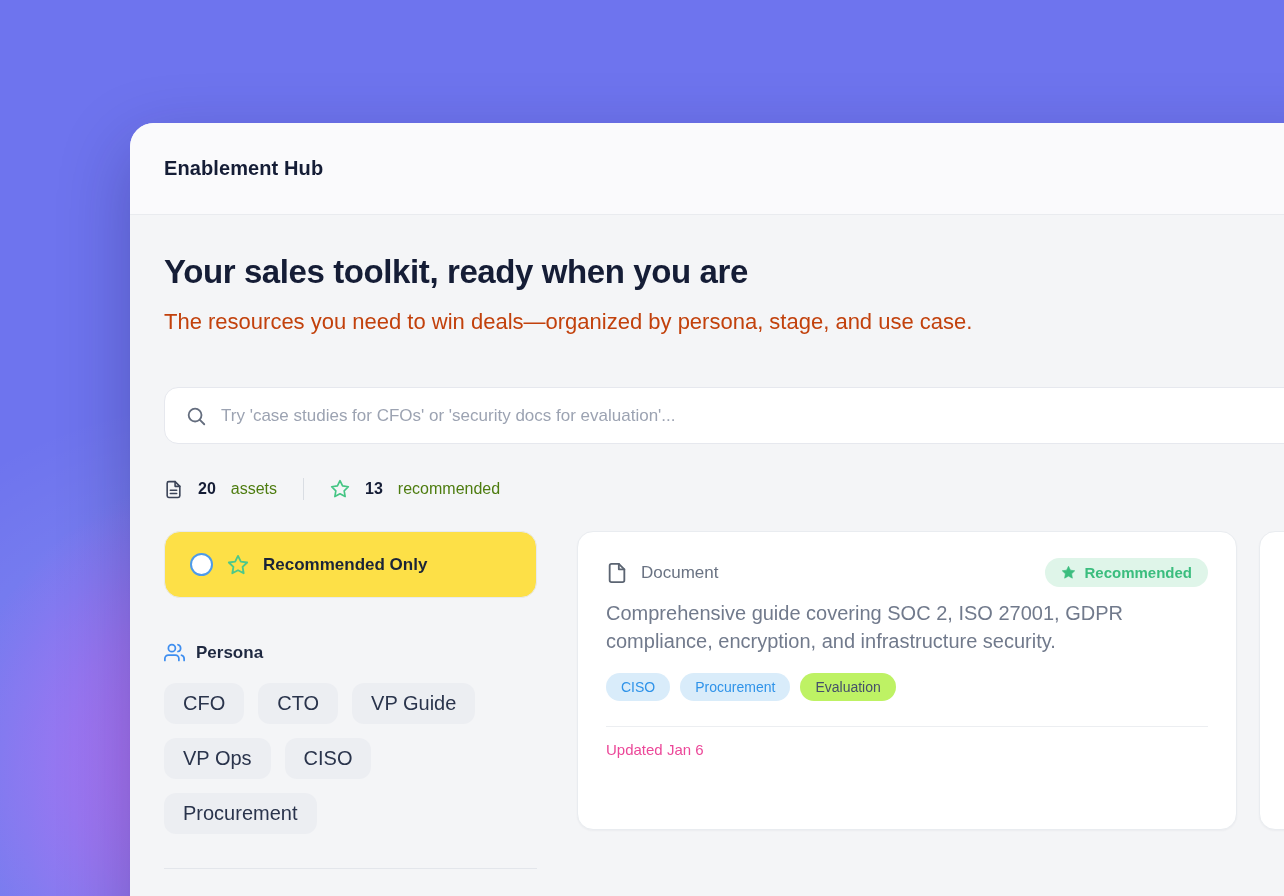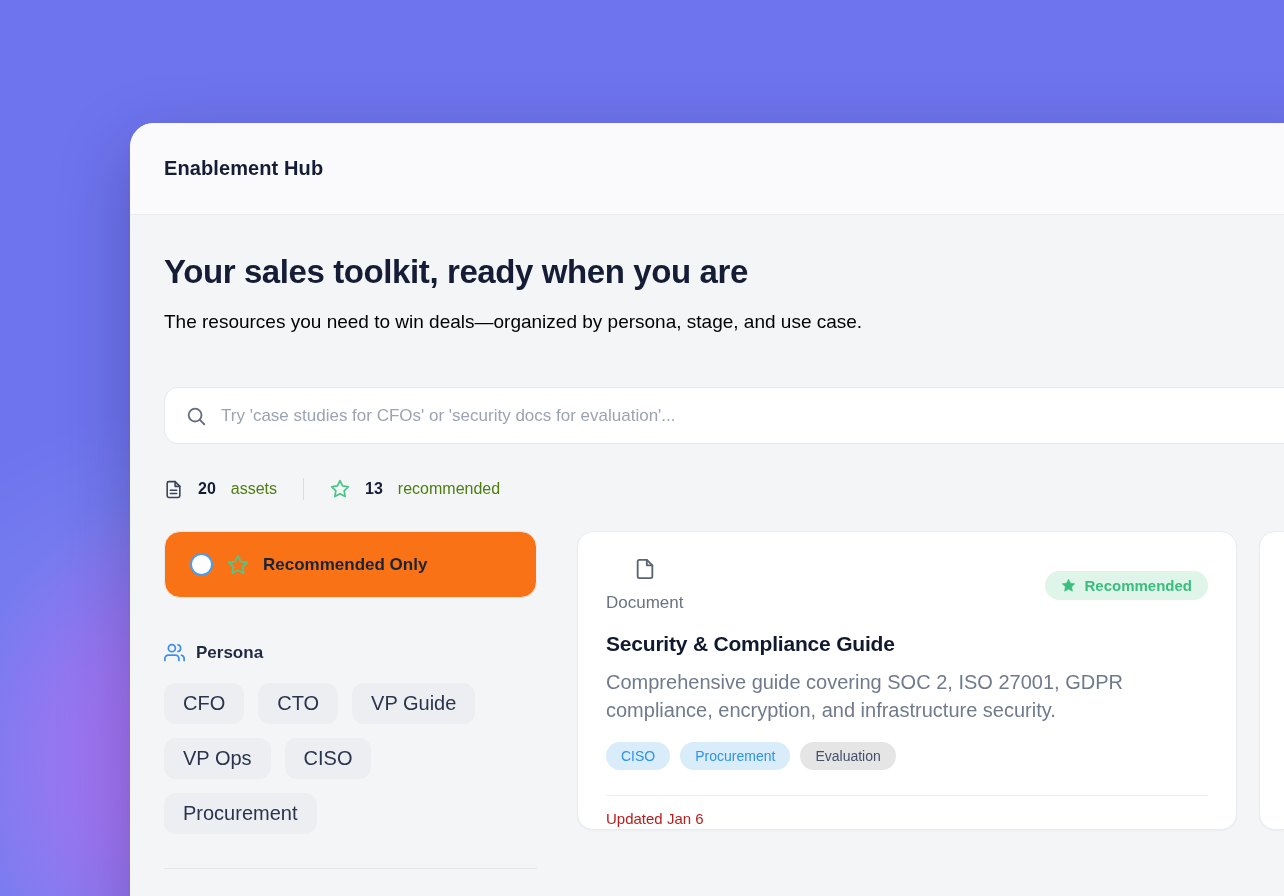--- a/index.html
+++ b/index.html
@@ -55,21 +55,21 @@
     letter-spacing: 0.1px;
   }
   .panel-body { padding: 38px 34px 0 34px; }
 
   .hero-title {
     font-size: 33px; font-weight: 800; color: #151D36;
     letter-spacing: -0.4px;
   }
   .hero-subtitle {
     margin-top: 14px;
-    font-size: 19px; color: #000000;
+    font-size: 22px; color: #c2410c;
     line-height: 34px;
     max-width: 830px;
   }
 
   
   .search-bar {
     margin-top: 48px;
     height: 57px;
     background: #FFFFFF;
     border: 1px solid #E6E8EE;
@@ -102,21 +102,21 @@
   
   .content {
     margin-top: 31px;
     display: flex; gap: 40px;
     align-items: flex-start;
   }
   .filters { width: 373px; flex: 0 0 auto; }
 
   .rec-only {
     height: 67px;
-    background: #f97316;
+    background: #fde047;
     border: 1px solid #E7EAEE;
     border-radius: 16px;
     display: flex; align-items: center;
     padding: 0 25px; gap: 14px;
     cursor: pointer;
   }
   .radio-circle {
     width: 23px; height: 23px;
     border: 2px solid #4D9BEA;
     border-radius: 50%;
@@ -158,21 +158,21 @@
     background: #FFFFFF;
     border: 1px solid #E9ECF0;
     border-radius: 16px;
     box-shadow: 0 1px 2px rgba(16,24,40,0.04);
     padding: 26px 28px;
     flex: 0 0 auto;
   }
   .card-top {
     display: flex; align-items: center; justify-content: space-between;
   }
-  .card-type { display: flex; align-items: center; gap: 13px; flex-direction: column; }
+  .card-type { display: flex; align-items: center; gap: 13px; }
   .card-type-label { font-size: 17px; color: #6A7383; }
   .rec-badge {
     display: flex; align-items: center; gap: 8px;
     background: #DFF5E9;
     border-radius: 999px;
     padding: 6px 16px;
     font-size: 15px; font-weight: 600; color: #3BBD7E;
   }
   .card-title {
     margin-top: 19px;
@@ -186,23 +186,23 @@
     max-width: 590px;
   }
   .tag-row { margin-top: 18px; display: flex; gap: 10px; }
   .tag {
     border-radius: 999px;
     padding: 6px 15px;
     font-size: 14px; font-weight: 500;
     cursor: pointer;
   }
   .tag.blue { background: #D9ECFA; color: #2F93E9; }
-  .tag.gray { background: #e5e5e5; color: #45506A; }
+  .tag.gray { background: #bef264; color: #45506A; }
   .card-divider { margin-top: 25px; border-top: 1px solid #ECEEF1; }
-  .card-updated { margin-top: 14px; font-size: 15px; color: #b91c1c; }
+  .card-updated { margin-top: 14px; font-size: 15px; color: #ec4899; }
 
   
   .asset-card.partial { position: relative; width: 360px; }
 </style>
 </head>
 <body>
 
 <div class="stage">
   <div class="blob blob-light"></div>
   <div class="blob blob-dark"></div>
@@ -303,21 +303,20 @@
                 <span class="card-type-label">Document</span>
               </div>
               <div class="rec-badge">
                 <svg width="15" height="15" viewBox="0 0 24 24" fill="#3BBD7E" stroke="#3BBD7E" stroke-width="1" stroke-linejoin="round">
                   <polygon points="12 2 15.09 8.26 22 9.27 17 14.14 18.18 21.02 12 17.77 5.82 21.02 7 14.14 2 9.27 8.91 8.26 12 2"></polygon>
                 </svg>
                 <span>Recommended</span>
               </div>
             </div>
 
-            <div class="card-title">Security &amp; Compliance Guide</div>
             <div class="card-desc">Comprehensive guide covering SOC 2, ISO 27001, GDPR compliance, encryption, and infrastructure security.</div>
 
             <div class="tag-row">
               <span class="tag blue">CISO</span>
               <span class="tag blue">Procurement</span>
               <span class="tag gray">Evaluation</span>
             </div>
 
             <div class="card-divider"></div>
             <div class="card-updated">Updated Jan 6</div>

